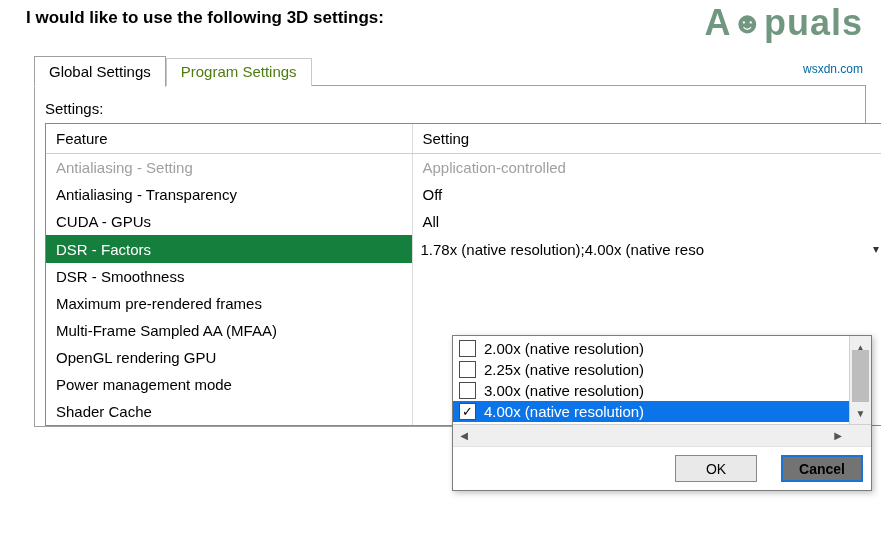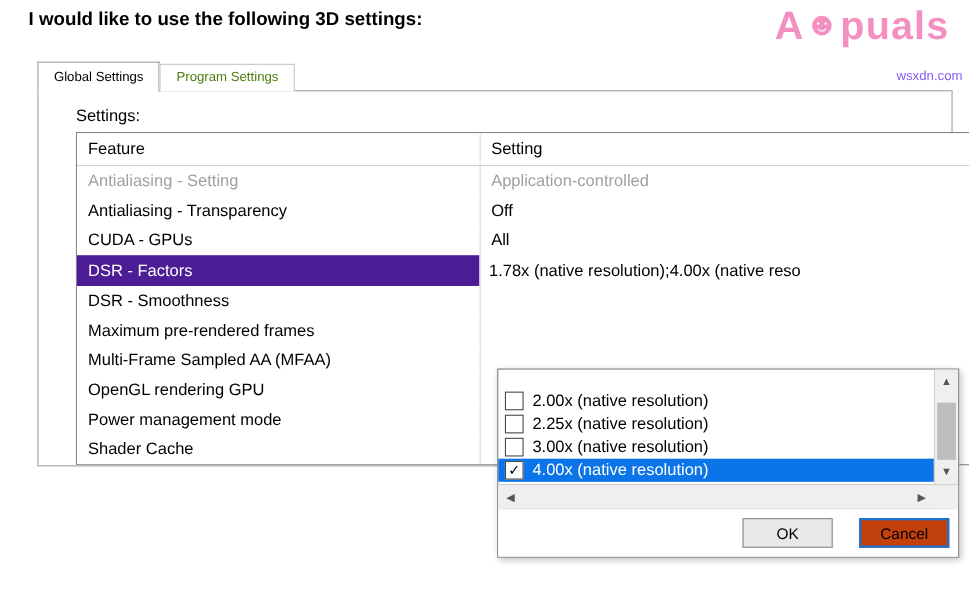--- a/index.html
+++ b/index.html
@@ -19,71 +19,71 @@
     font-weight: bold;
     font-size: 17px;
     padding: 8px 0 0 26px;
   }
   .watermark-logo {
     position: absolute;
     top: 2px;
     right: 18px;
     font-size: 36px;
     font-weight: bold;
-    color: #ec4899;
+    color: #14532d;
     opacity: 0.6;
     letter-spacing: 1px;
   }
   .watermark-logo .beanie {
     display: inline-block;
     position: relative;
     top: -2px;
     font-size: 30px;
     vertical-align: middle;
   }
   .watermark-url {
     position: absolute;
     top: 62px;
-    right: 6px;
+    right: 18px;
     font-size: 12px;
-    color: #8b5cf6;
+    color: #0369a1;
   }
   .tab-area {
     margin: 28px 0 0 34px;
   }
   .tabs {
     display: flex;
     position: relative;
     z-index: 2;
   }
   .tab {
     border: 1px solid #a0a0a0;
     border-bottom: none;
     padding: 6px 14px 6px 14px;
     background: #fff;
-    font-size: 12px;
+    font-size: 15px;
     margin-right: 0;
     position: relative;
     cursor: pointer;
   }
   .tab.inactive {
     border-color: #c8c8c8;
     color: #4d7c0f;
     margin-top: 2px;
     padding-top: 4px;
     padding-bottom: 5px;
   }
   .tab.active {
     border-bottom: 1px solid #fff;
     margin-bottom: -1px;
   }
   .tab-panel {
     border: 1px solid #a0a0a0;
     width: 832px;
-    padding: 12px 18px 0 34px;
+    padding: 12px 18px 0 10px;
     background: #fff;
     position: relative;
     top: -1px;
     min-height: 300px;
   }
   .settings-label {
     font-size: 15px;
     margin: 2px 0 6px 0;
   }
   .settings-table-wrapper {
@@ -109,21 +109,21 @@
     border-right: 1px solid #dcdcdc;
   }
   .settings-table tr.row td {
     padding: 5px 10px;
     font-size: 15px;
   }
   .settings-table tr.row.disabled td {
     color: #a0a0a0;
   }
   .settings-table tr.row.selected td {
-    background: #4c1d95;
+    background: #15803d;
     color: #fff;
   }
   .settings-table tr.row.selected td.cell-setting {
     background: #fff;
     color: #000;
     padding: 0;
   }
   .dropdown-display {
     display: flex;
     align-items: center;
@@ -175,21 +175,20 @@
     background: #fff;
     box-shadow: 2px 2px 6px rgba(0,0,0,0.25);
     z-index: 10;
   }
   .dsr-list {
     display: flex;
   }
   .dsr-items {
     flex: 1;
     padding: 2px 0;
-    margin-top: 16px;
   }
   .dsr-item {
     display: flex;
     align-items: center;
     padding: 2px 6px;
     font-size: 15px;
   }
   .dsr-item.selected {
     background: #0a74e8;
     color: #fff;
@@ -250,21 +249,22 @@
     width: 82px;
     height: 27px;
     font-size: 14px;
     border: 1px solid #888;
     background: #e9e9e9;
     cursor: pointer;
     margin-left: 16px;
   }
   .dsr-buttons button.primary {
     border: 2px solid #1a74d6;
-    background: #c2410c;
+    background: #737373;
+    font-weight: bold;
   }
 </style>
 </head>
 <body>
 
 <div class="page-title">I would like to use the following 3D settings:</div>
 
 <div class="watermark-logo">A<span class="beanie">☻</span>puals</div>
 <div class="watermark-url">wsxdn.com</div>
 

